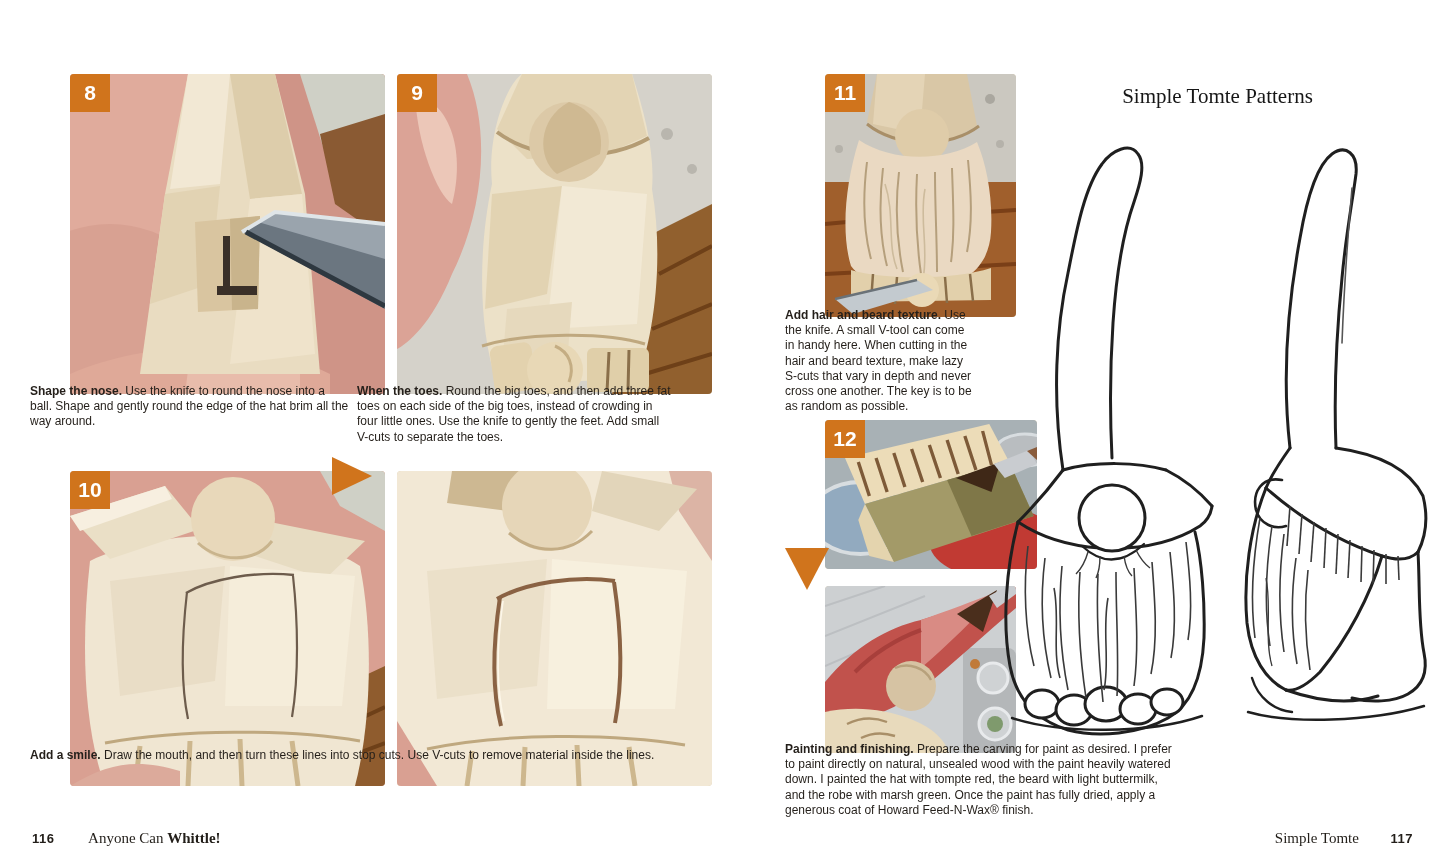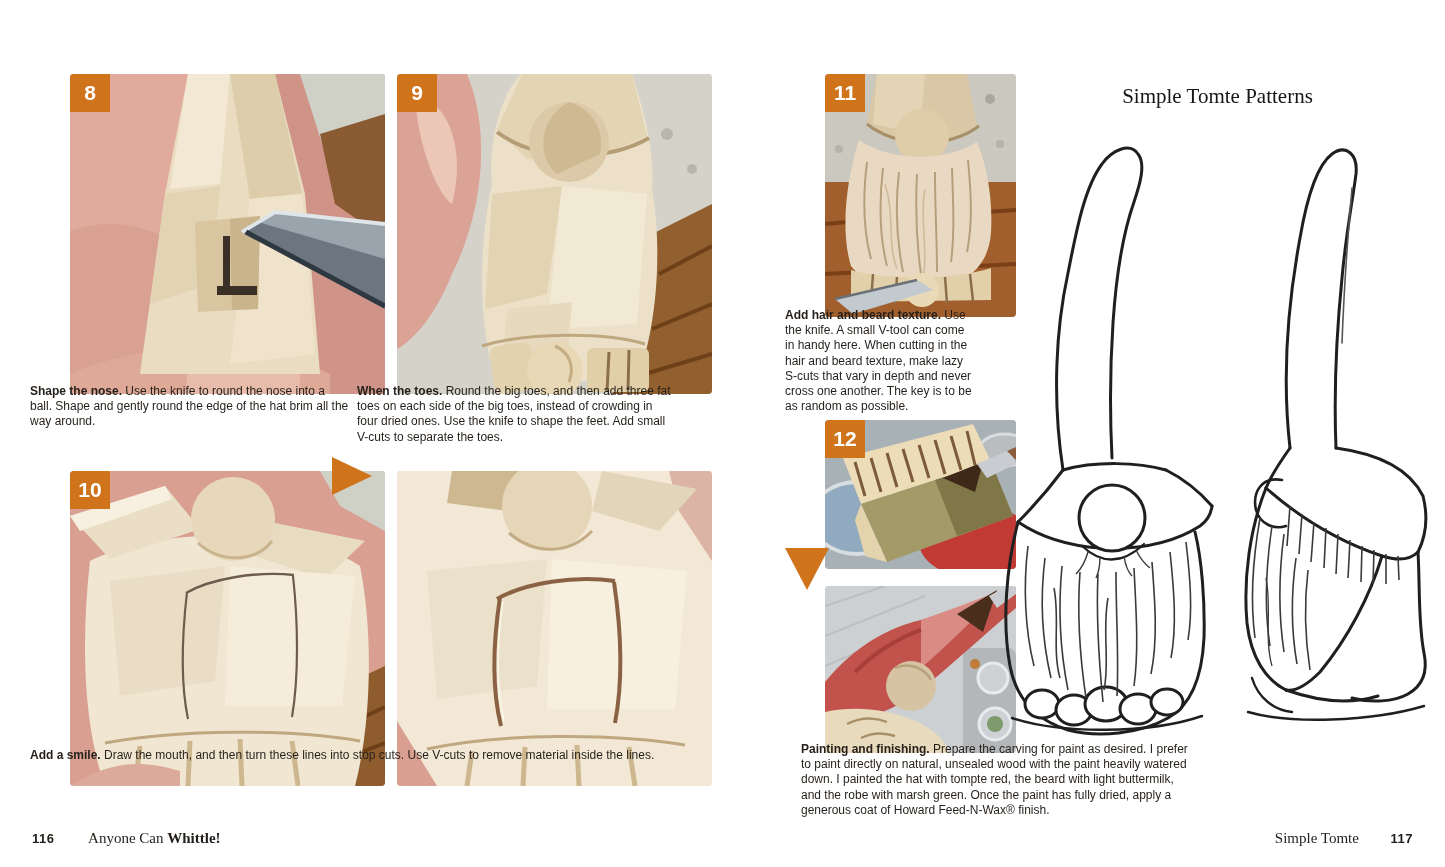--- a/index.html
+++ b/index.html
@@ -89,21 +89,21 @@
     <rect x="190" y="274" width="62" height="44" rx="6" fill="#e0cfa9"></rect>
     <path d="M212 278 L 210 318 M232 276 L 231 316" stroke="#8a6f4a" stroke-width="3" fill="none"></path>
   </svg>
   <div class="badge">9</div>
 </figure>
 
 <p class="caption" style="left:30px;top:384px;width:320px;">
   <b>Shape the nose.</b><span> Use the knife to round the nose into a ball. Shape and gently round the edge of the hat brim all the way around.</span>
 </p>
 <p class="caption" style="left:357px;top:384px;width:316px;">
-  <b>When the toes.</b><span> Round the big toes, and then add three fat toes on each side of the big toes, instead of crowding in four dried ones. Use the knife to shape the feet. Add small V-cuts to separate the toes.</span>
+  <b>When the toes.</b><span> Round the big toes, and then add three fat toes on each side of the big toes, instead of crowding in four little ones. Use the knife to gently the feet. Add small V-cuts to separate the toes.</span>
 </p>
 
 <figure class="photo" style="left:30px;top:455px;width:315px;height:315px;">
   <svg viewBox="0 0 315 315" preserveAspectRatio="none">
     <rect width="315" height="315" fill="#d9a092"></rect>
     <polygon points="250,0 315,0 315,60 270,35" fill="#cfd0c6"></polygon>
     <polygon points="240,230 315,195 315,315 230,315" fill="#8f5c2e"></polygon>
     <path d="M268 258 L 315 236 M262 292 L 315 272" stroke="#6e4018" stroke-width="4" fill="none"></path>
     <path d="M20 90 C 10 180 15 260 35 315 L 285 315 C 302 250 303 160 290 95 C 230 55 90 55 20 90 Z" fill="#f0e6d2"></path>
     <polygon points="0,45 95,15 130,58 40,88" fill="#eadfc6"></polygon>
@@ -179,21 +179,21 @@
     <polygon points="10,225 92,206 108,216 28,240" fill="#c3cacf"></polygon>
     <path d="M10 225 L 92 206" stroke="#6a7278" stroke-width="2.5" fill="none"></path>
   </svg>
   <div class="badge">11</div>
 </figure>
 
 <p class="caption" style="left:785px;top:308px;width:192px;">
   <b>Add hair and beard texture.</b><span> Use the knife. A small V-tool can come in handy here. When cutting in the hair and beard texture, make lazy S-cuts that vary in depth and never cross one another. The key is to be as random as possible.</span>
 </p>
 
-<figure class="photo" style="left:785px;top:404px;width:191px;height:149px;">
+<figure class="photo" style="left:785px;top:404px;width:212px;height:149px;">
   <svg viewBox="0 0 191 149" preserveAspectRatio="none">
     <rect width="191" height="149" fill="#a8b1b5"></rect>
     <ellipse cx="32" cy="98" rx="46" ry="36" fill="#92aabf" stroke="#d8dde0" stroke-width="4"></ellipse>
     <ellipse cx="152" cy="122" rx="58" ry="36" fill="#c13a33"></ellipse>
     <ellipse cx="180" cy="30" rx="26" ry="16" fill="#b9bdc0" stroke="#d8dde0" stroke-width="3"></ellipse>
     <polygon points="18,38 148,4 166,42 36,84" fill="#ecdcb8"></polygon>
     <path d="M30 42 L 40 76 M46 38 L 56 72 M62 33 L 72 67 M78 29 L 88 62 M94 25 L 104 58 M110 20 L 120 54 M126 16 L 136 50 M142 11 L 150 45" stroke="#7d5a38" stroke-width="3" fill="none"></path>
     <polygon points="36,84 166,42 188,96 62,142" fill="#a39a68"></polygon>
     <polygon points="110,60 166,42 188,96 132,116" fill="#7f7748"></polygon>
     <polygon points="36,84 62,142 40,136 30,100" fill="#e4d4ae"></polygon>
@@ -220,21 +220,21 @@
     <path d="M30 86 C 50 66 74 52 96 44" stroke="#a83f3b" stroke-width="4" fill="none"></path>
     <circle cx="86" cy="100" r="25" fill="#d6c3a3"></circle>
     <path d="M70 82 C 84 76 100 82 106 94" stroke="#b7a17c" stroke-width="2.4" fill="none"></path>
     <path d="M0 126 C 28 120 58 122 88 134 C 108 142 120 154 124 167 L 0 167 Z" fill="#e8dabc"></path>
     <path d="M22 138 Q 42 128 62 136 M36 152 Q 52 144 70 150" stroke="#a98f68" stroke-width="2.4" fill="none"></path>
     <polygon points="132,28 172,4 158,46" fill="#4a2e1c"></polygon>
     <polygon points="164,10 182,0 191,0 191,8 172,22" fill="#c9ccd0"></polygon>
   </svg>
 </figure>
 
-<p class="caption" style="left:785px;top:742px;width:394px;margin-left:16px;">
+<p class="caption" style="left:785px;top:742px;width:394px;">
   <b>Painting and finishing.</b><span> Prepare the carving for paint as desired. I prefer to paint directly on natural, unsealed wood with the paint heavily watered down. I painted the hat with tompte red, the beard with light buttermilk, and the robe with marsh green. Once the paint has fully dried, apply a generous coat of Howard Feed-N-Wax® finish.</span>
 </p>
 
 <h2 class="patterns-title">Simple Tomte Patterns</h2>
 
 <div class="patterns-art">
   <svg viewBox="0 0 455 622" width="455" height="622">
     <g fill="none" stroke="#1f1f1f" stroke-width="3" stroke-linecap="round">
 
       <path d="M73 352 C 62 280 66 210 78 155 C 86 115 94 70 112 46 C 122 32 140 24 148 36 C 156 46 150 66 144 84 C 132 118 126 160 123 205 C 120 250 120 300 122 340"></path>

